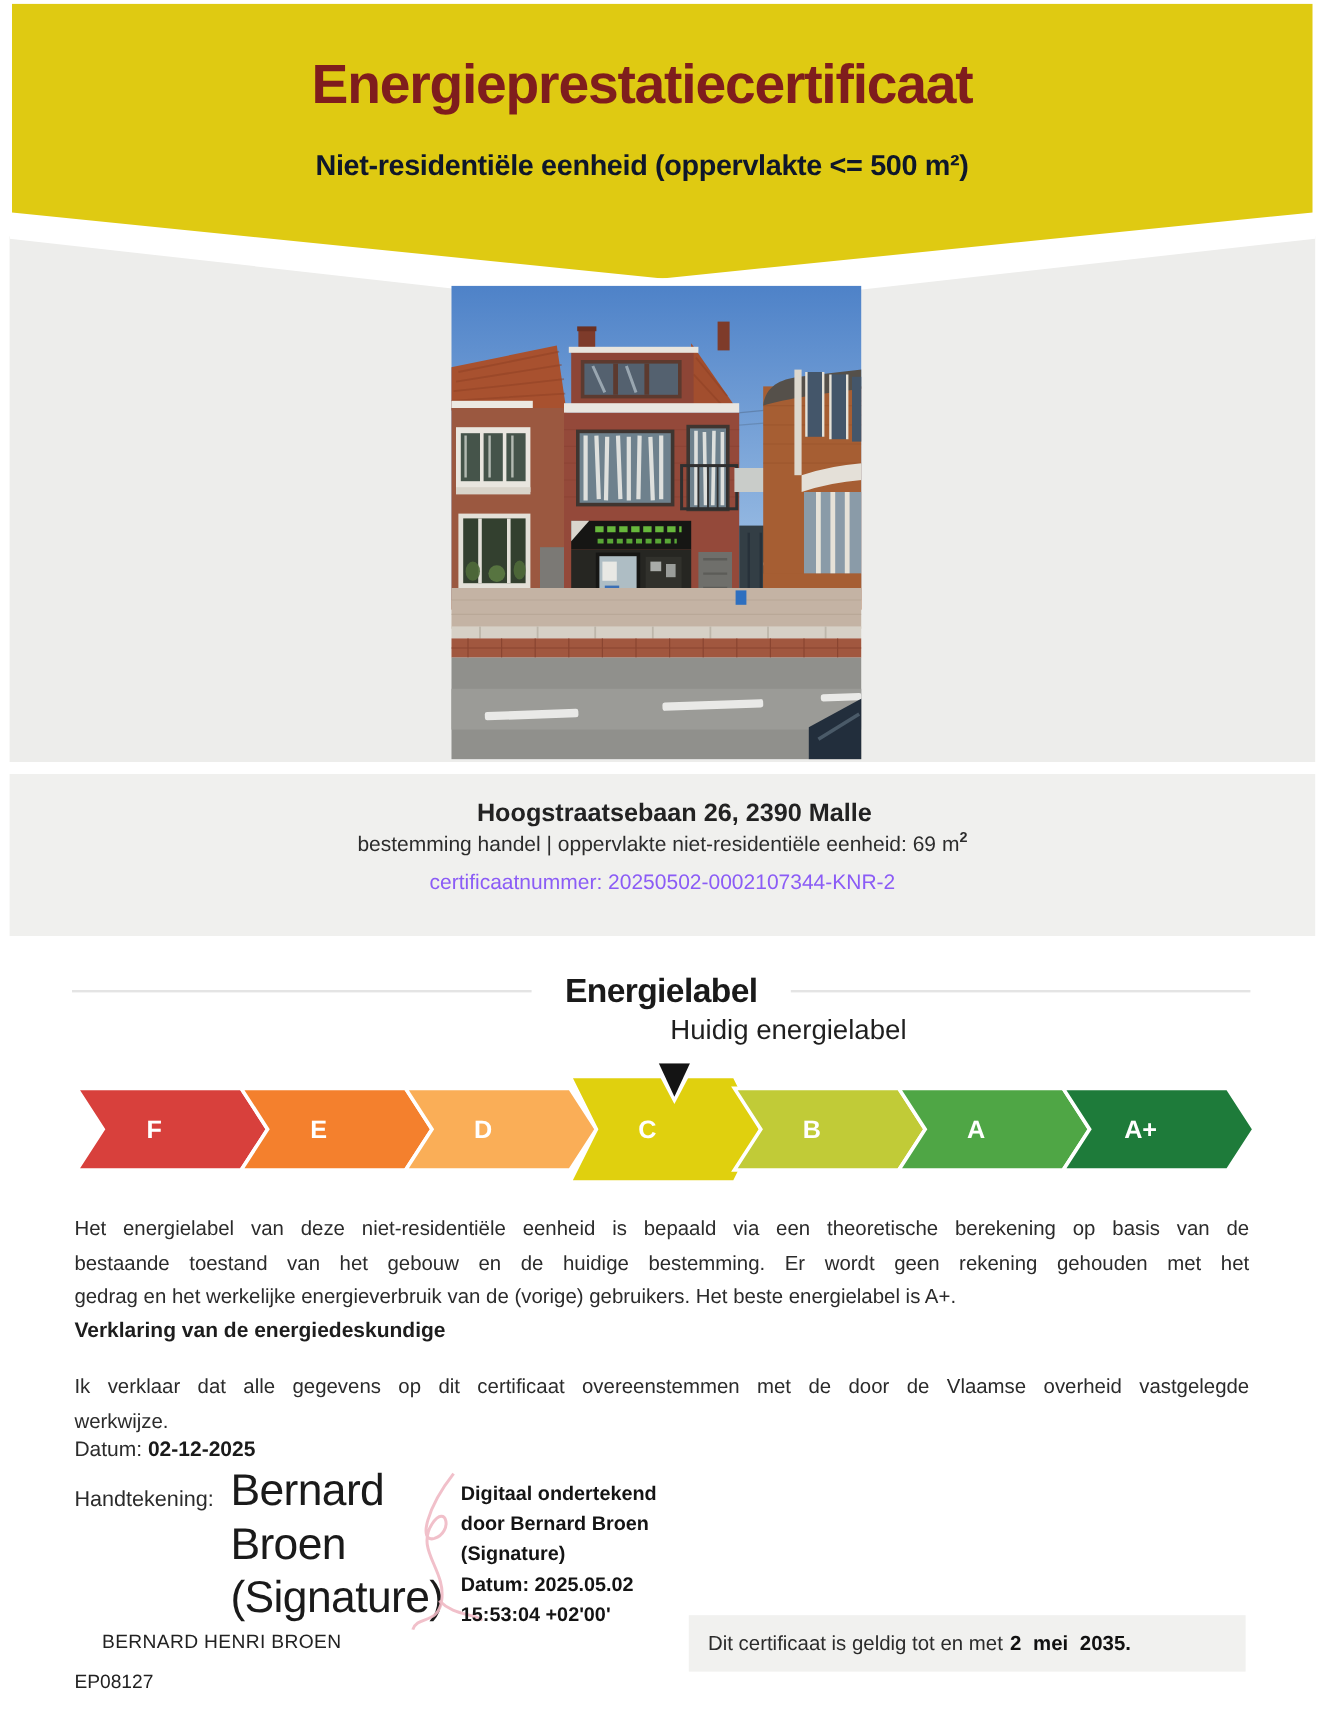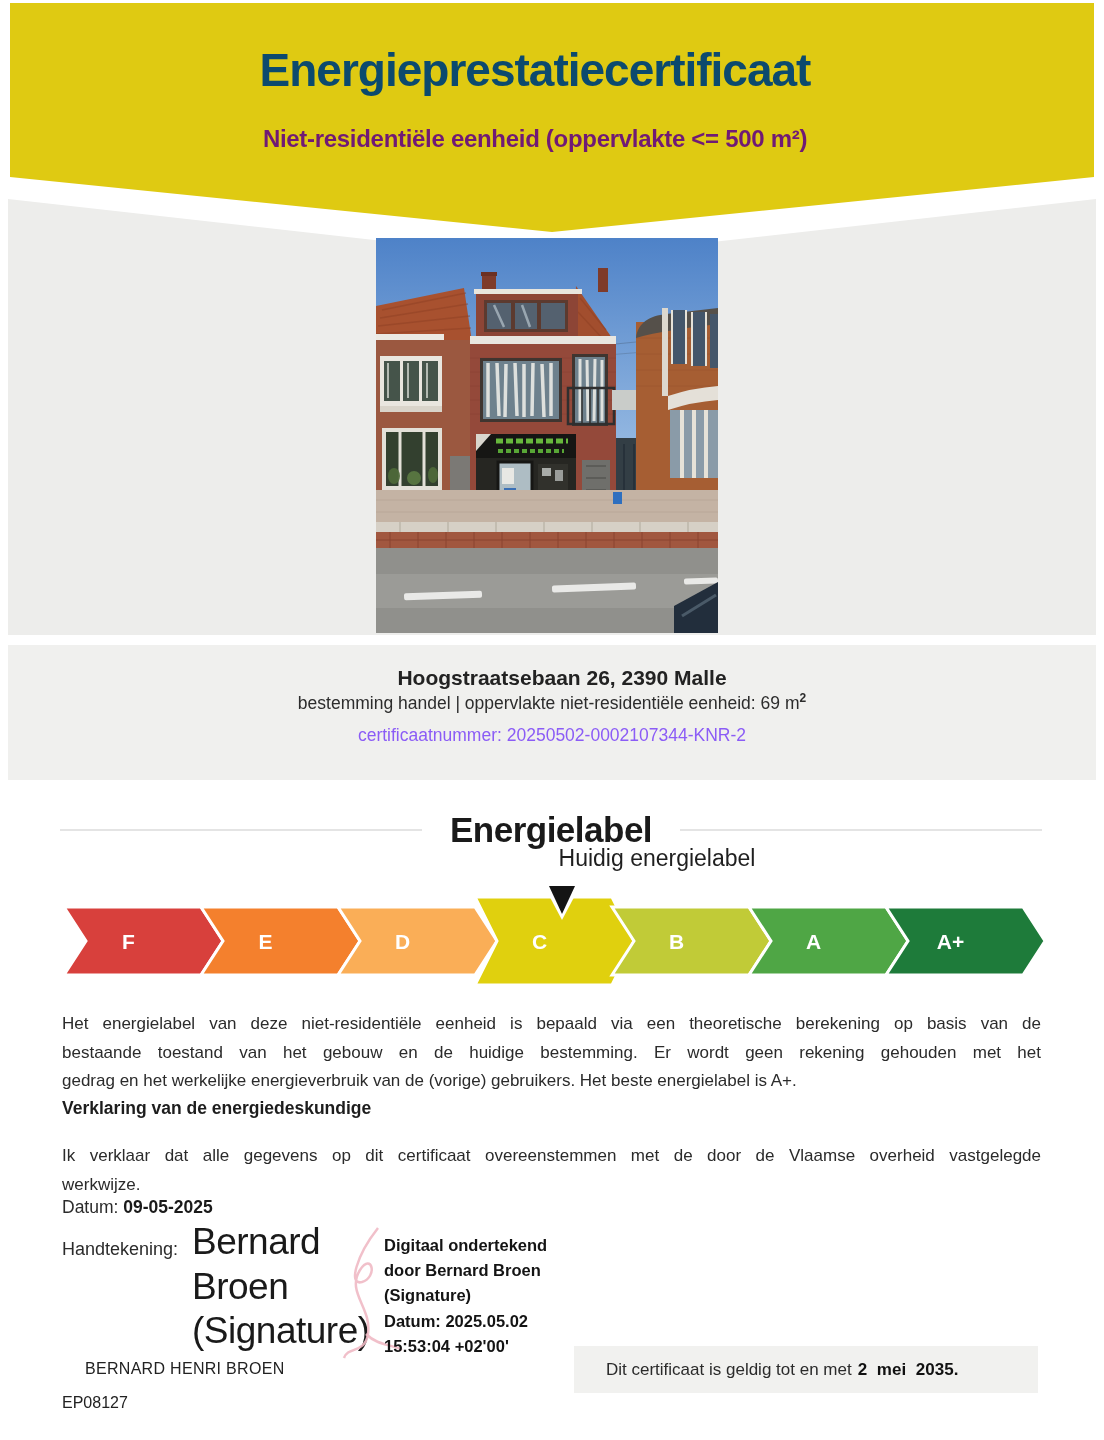--- a/index.html
+++ b/index.html
@@ -8,36 +8,36 @@
     font-family:"Liberation Sans","DejaVu Sans",sans-serif;color:#2c2c2c;
     -webkit-font-smoothing:antialiased;
   }
   
   .photo-band{position:absolute;left:8px;right:8px;top:197px;height:438px;background:#ededeb;}
   .header-white-v{position:absolute;left:8px;right:8px;top:0;height:260px;background:#ffffff;
     clip-path:polygon(0 0,100% 0,100% 76.5%,50% 100%,0 76.5%);}
   .header-yellow-v{position:absolute;left:10px;right:10px;top:3px;height:229px;background:#dfca12;
     clip-path:polygon(0 0,100% 0,100% 76%,50% 100%,0 76%);}
   .hdr-title{position:absolute;top:40px;left:0;right:34px;text-align:center;
-    font-size:46px;font-weight:700;color:#0c4a6e;letter-spacing:-1px;}
+    font-size:46px;font-weight:700;color:#7f1d1d;letter-spacing:-1px;}
   .hdr-subtitle{position:absolute;top:122px;left:0;right:34px;text-align:center;
-    font-size:24px;font-weight:700;color:#701a75;letter-spacing:-0.3px;}
+    font-size:24px;font-weight:700;color:#0f172a;letter-spacing:-0.3px;}
   
   .photo{position:absolute;left:376px;top:238px;width:342px;height:395px;overflow:hidden;}
   .photo svg{display:block;}
   
   .address-band{position:absolute;left:8px;right:8px;top:645px;height:135px;background:#f0f0ee;text-align:center;}
   .addr-line1{margin-top:21px;font-size:21px;font-weight:700;color:#222;margin-left:20px;}
   .addr-line2{margin-top:1px;font-size:17.5px;color:#2c2c2c;}
   .addr-line2 sup{font-size:12px;font-weight:700;}
   .addr-line3{margin-top:11px;font-size:17.5px;color:#8b5cf6;}
   
   .section-head{position:absolute;left:60px;right:62px;top:810px;display:flex;align-items:center;gap:28px;}
   .section-head .rule{flex:1;height:2px;background:#e4e4e4;}
-  .section-title{font-size:35px;font-weight:700;color:#1a1a1a;letter-spacing:-0.5px;white-space:nowrap;}
+  .section-title{font-size:28px;font-weight:700;color:#1a1a1a;letter-spacing:-0.5px;white-space:nowrap;}
   .current-caption{position:absolute;left:537px;top:845px;width:240px;text-align:center;
     font-size:23px;color:#1f1f1f;}
   .scale-wrap{position:absolute;left:62px;top:886px;width:985px;height:100px;}
   
   .para{position:absolute;left:62px;width:979px;font-size:17px;line-height:28.5px;color:#2b2b2b;}
   .para .jline{display:block;text-align:justify;text-align-last:justify;}
   .para .jline.last{text-align-last:left;}
   .p-desc{top:993px;}
   .decl-heading{position:absolute;left:62px;top:1098px;font-size:17.5px;font-weight:700;color:#1d1d1d;}
   .p-decl{top:1125px;}
@@ -46,21 +46,21 @@
   .date-line b{color:#1a1a1a;}
   .sig-label{position:absolute;left:62px;top:1239px;font-size:18px;color:#2b2b2b;}
   .sig-name{position:absolute;left:192px;top:1220px;font-size:37px;line-height:44.5px;
     color:#1a1a1a;letter-spacing:-0.5px;}
   .flourish{position:absolute;left:336px;top:1222px;}
   .digsig{position:absolute;left:384px;top:1233px;font-size:16.5px;line-height:25.2px;
     font-weight:600;color:#141414;}
   .expert-name{position:absolute;left:62px;top:1360px;font-size:16px;letter-spacing:.3px;color:#222;margin-left:23px;}
   .expert-code{position:absolute;left:62px;top:1394px;font-size:16px;color:#222;}
   .validity-box{position:absolute;left:574px;top:1346px;width:464px;height:47px;background:#f1f1ef;
-    font-size:17px;color:#2b2b2b;line-height:47px;padding-left:32px;box-sizing:border-box;}
+    font-size:17px;color:#2b2b2b;line-height:47px;padding-left:16px;box-sizing:border-box;}
   .validity-box b{margin-left:6px;word-spacing:5px;color:#111;}
 </style>
 </head>
 <body>
 
 <div class="photo-band"></div>
 
 <div class="header-white-v"></div>
 
 <div class="header-yellow-v">
@@ -214,21 +214,21 @@
   <span class="jline">bestaande toestand van het gebouw en de huidige bestemming. Er wordt geen rekening gehouden met het</span>
   <span class="jline last">gedrag en het werkelijke energieverbruik van de (vorige) gebruikers. Het beste energielabel is A+.</span>
 </p>
 
 <div class="decl-heading">Verklaring van de energiedeskundige</div>
 <p class="para p-decl">
   <span class="jline">Ik verklaar dat alle gegevens op dit certificaat overeenstemmen met de door de Vlaamse overheid vastgelegde</span>
   <span class="jline last">werkwijze.</span>
 </p>
 
-<div class="date-line"><span>Datum:</span> <b>09-05-2025</b></div>
+<div class="date-line"><span>Datum:</span> <b>02-12-2025</b></div>
 
 <div class="sig-label">Handtekening:</div>
 
 <div class="sig-name">
   <div>Bernard</div>
   <div>Broen</div>
   <div>(Signature)</div>
 </div>
 
 <svg class="flourish" width="72" height="142" viewBox="0 0 72 142" xmlns="http://www.w3.org/2000/svg">

